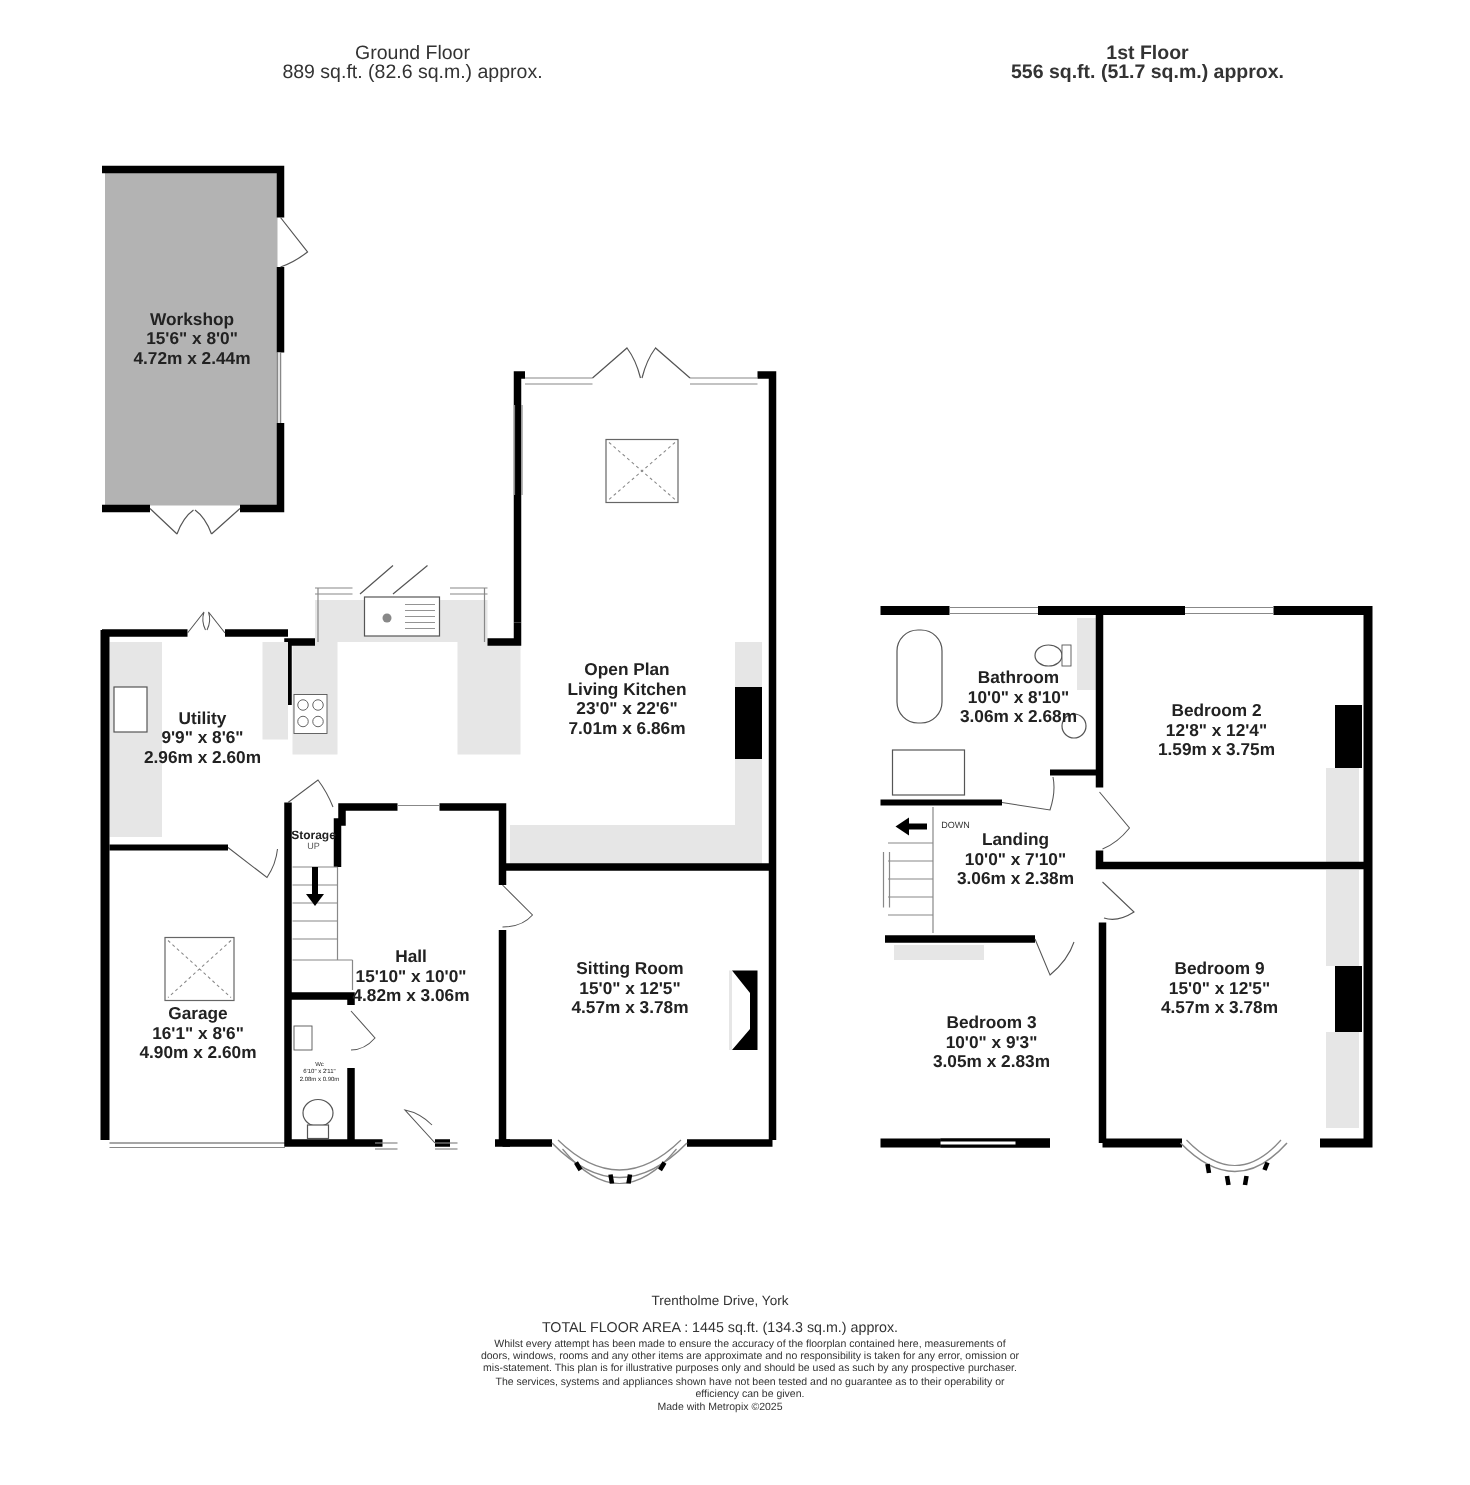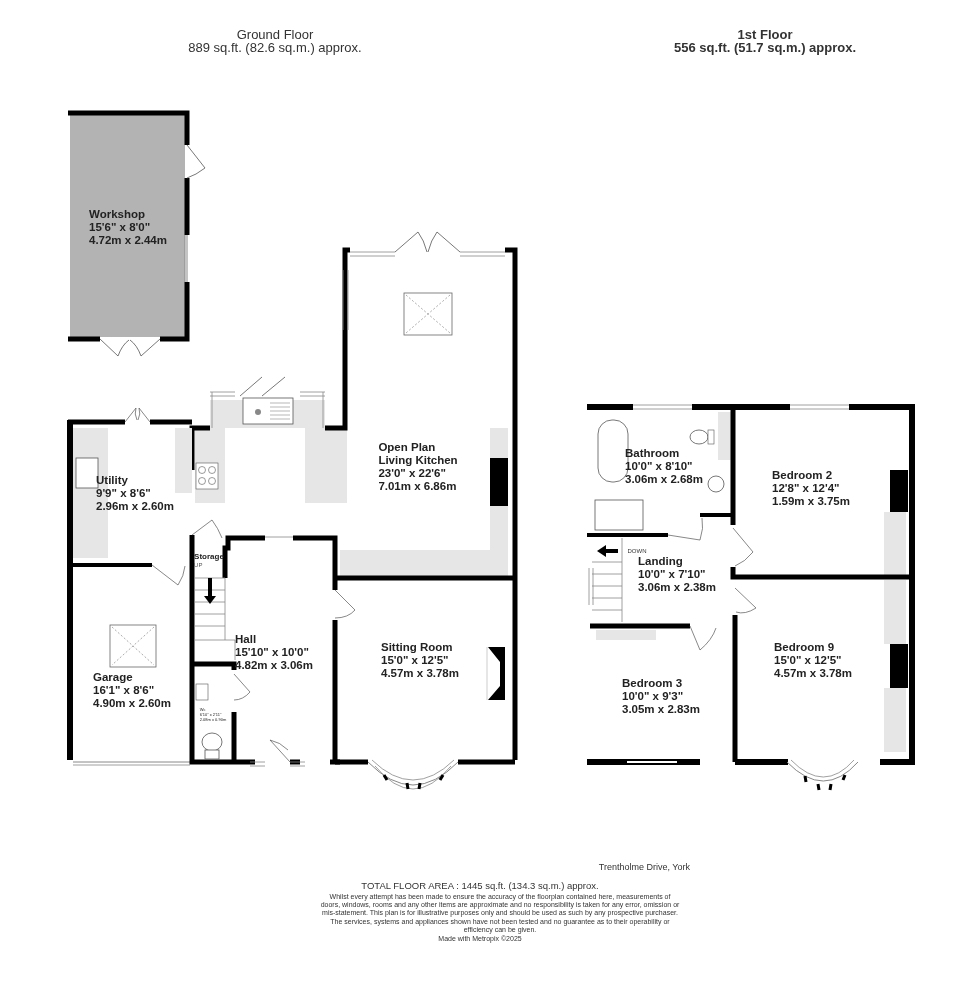--- a/index.html
+++ b/index.html
@@ -1,26 +1,26 @@
 <!DOCTYPE html>
 <html><head>
 <meta charset="utf-8">
 <style>
   html, body { margin: 0; padding: 0; background: #ffffff; }
   body { width: 980px; height: 990px; position: relative; overflow: hidden; font-family: "Liberation Sans", sans-serif; color: #222; }
   .floor-header { position: absolute; text-align: center; font-size: 13px; line-height: 13px; color: #333; }
   #gf-header { left: 170px; top: 28px; width: 210px; }
   #ff-header { left: 660px; top: 28px; width: 210px; font-weight: bold; }
   svg#plan { position: absolute; left: 0; top: 0; }
-  .room-label { position: absolute; text-align: left; font-weight: bold; font-size: 11.5px; line-height: 13px; color: #222; white-space: nowrap; transform: translate(-50%, -50%); }
+  .room-label { position: absolute; text-align: center; font-weight: bold; font-size: 11.5px; line-height: 13px; color: #222; white-space: nowrap; transform: translate(-50%, -50%); }
   .room-label.small { font-size: 8px; line-height: 9px; }
   .room-label.tiny { font-size: 4px; line-height: 5px; font-weight: normal; }
   .tag { position: absolute; font-size: 6px; color: #333; transform: translate(-50%, -50%); }
   .footer { position: absolute; left: 270px; width: 420px; text-align: center; color: #333; }
-  #address { top: 862px; font-size: 9px; text-align: right; }
+  #address { top: 862px; font-size: 9px; }
   #total { top: 880px; font-size: 9.5px; }
   #disclaimer { top: 893px; font-size: 7px; line-height: 8.2px; left: 320px; width: 360px; }
   #credit { top: 935px; font-size: 7px; }
 </style>
 </head>
 <body>
 
 <div id="gf-header" class="floor-header">
   <div>Ground Floor</div>
   <div>889 sq.ft. (82.6 sq.m.) approx.</div>
@@ -275,21 +275,21 @@
   <div>Garage</div>
   <div>16'1"  x 8'6"</div>
   <div>4.90m  x 2.60m</div>
 </div>
 <div class="room-label tiny" style="left:213px; top:714px;">
   <div>Wc</div>
   <div>6'10" x 2'11"</div>
   <div>2.08m x 0.90m</div>
 </div>
 
-<div class="room-label" style="left:652px; top:466px;padding-left:24px;">
+<div class="room-label" style="left:667px; top:466px;padding-left:24px;">
   <div>Bathroom</div>
   <div>10'0"  x 8'10"</div>
   <div>3.06m  x 2.68m</div>
 </div>
 <div class="room-label" style="left:811px; top:488px;">
   <div>Bedroom 2</div>
   <div>12'8"  x 12'4"</div>
   <div>1.59m  x 3.75m</div>
 </div>
 <div class="tag" style="left:637px; top:551px;">DOWN</div>

